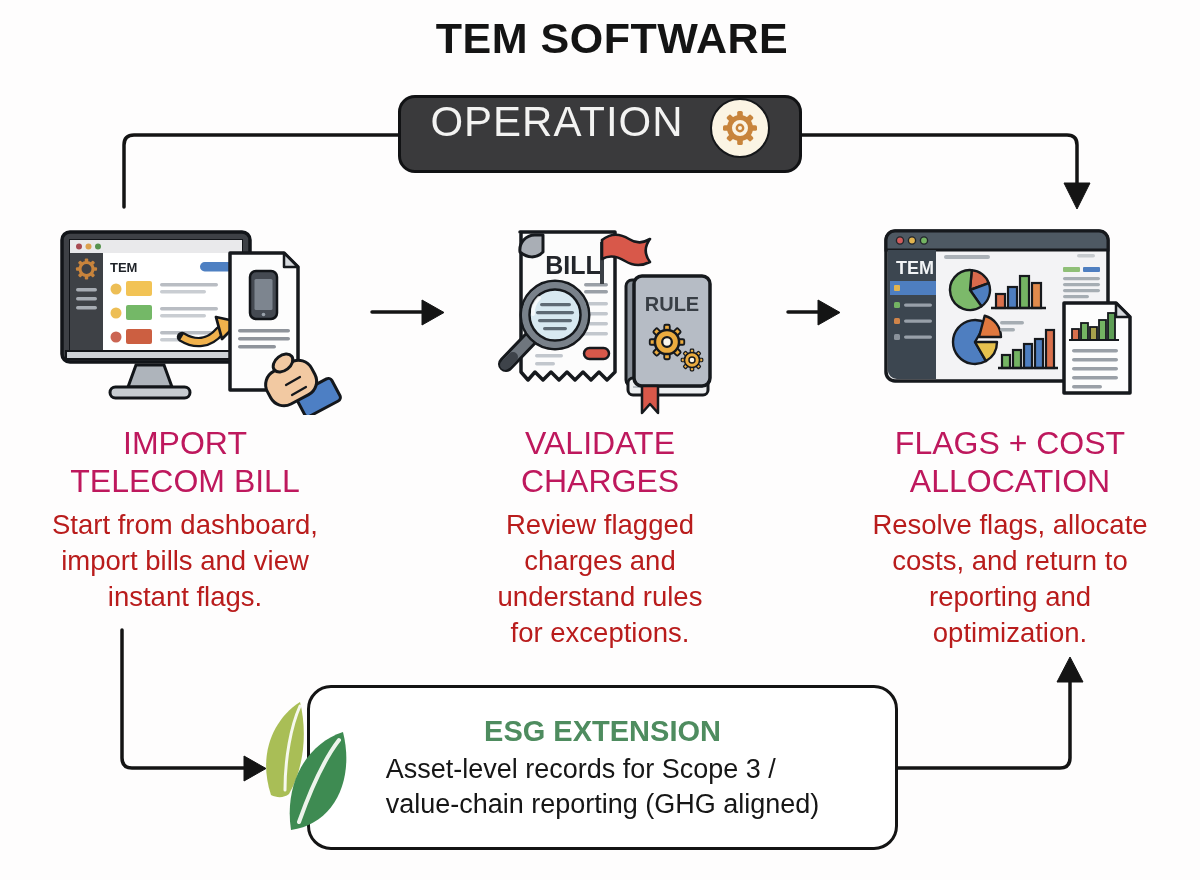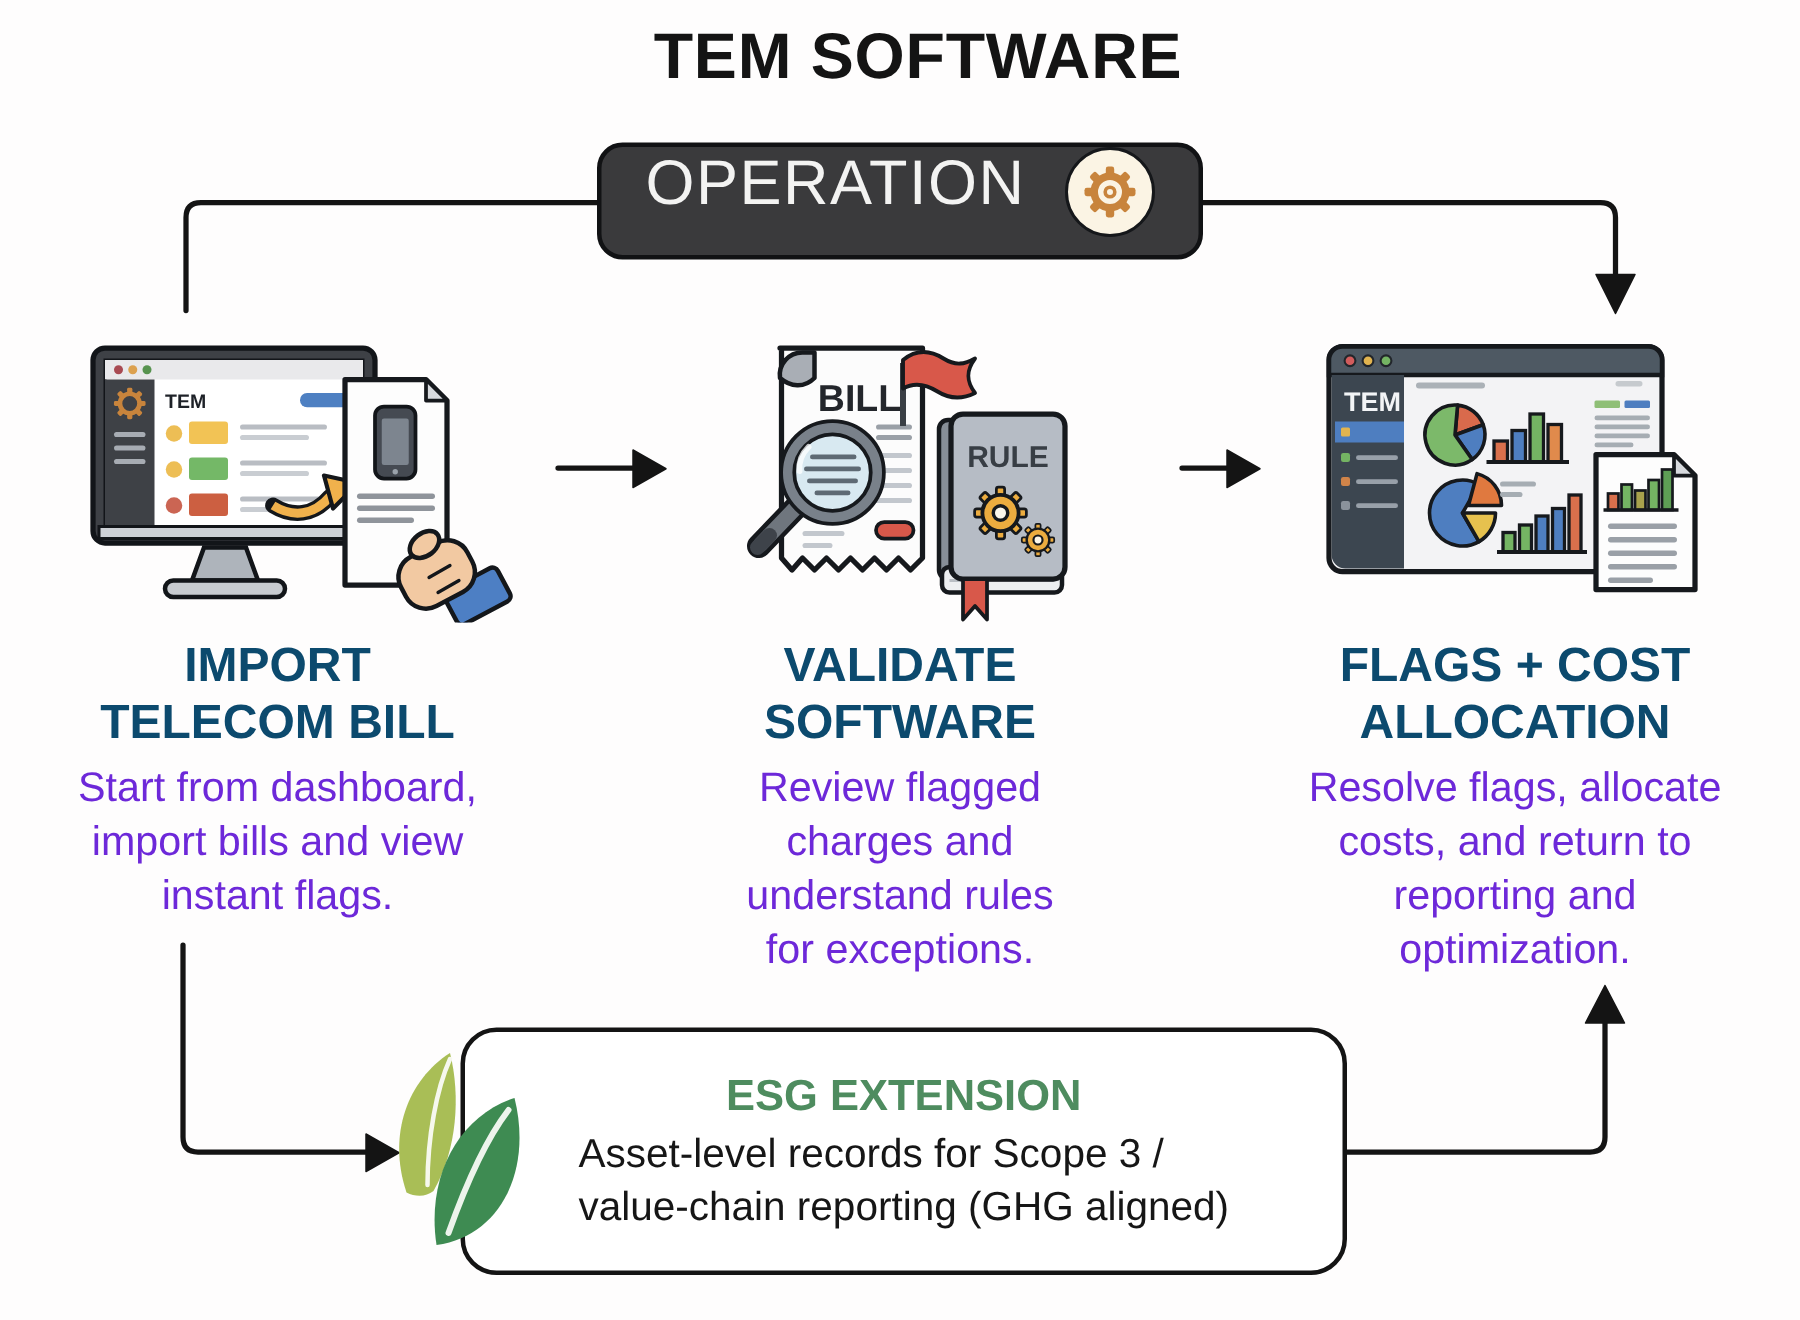--- a/index.html
+++ b/index.html
@@ -24,25 +24,25 @@
     font-size:42px;font-weight:400;color:#F3F3F2;letter-spacing:1px;
   }
   .gear-badge{
     width:56px;height:56px;border-radius:50%;background:#FBF4E4;
     border:2.5px solid #15171a;display:flex;align-items:center;justify-content:center;
     flex:0 0 auto;
   }
   
   .step-text{width:350px;text-align:center;z-index:2;}
   .step-heading{
-    font-size:32px;line-height:38px;font-weight:700;color:#0c4a6e;
+    font-size:32px;line-height:38px;font-weight:400;color:#be185d;
     white-space:pre-line;
   }
   .step-desc{
-    margin-top:7px;font-size:27.5px;line-height:36px;color:#6d28d9;
+    margin-top:7px;font-size:27.5px;line-height:36px;color:#b91c1c;
     white-space:pre-line;
   }
   
   .esg-box{
     left:307px;top:685px;width:591px;height:165px;box-sizing:border-box;
     background:#FFFFFF;border:3.5px solid #141414;border-radius:24px;
     display:flex;flex-direction:column;align-items:center;justify-content:center;
     padding-top:2px;z-index:2;
   }
   .esg-heading{font-size:29px;font-weight:800;color:#4E8C5F;}
@@ -346,21 +346,21 @@
 
   <div class="abs step-text" style="left:10px;top:424px;">
     <div class="step-heading">IMPORT
 TELECOM BILL</div>
     <div class="step-desc">Start from dashboard,
 import bills and view
 instant flags.</div>
   </div>
   <div class="abs step-text" style="left:425px;top:424px;">
     <div class="step-heading">VALIDATE
-SOFTWARE</div>
+CHARGES</div>
     <div class="step-desc">Review flagged
 charges and
 understand rules
 for exceptions.</div>
   </div>
   <div class="abs step-text" style="left:835px;top:424px;">
     <div class="step-heading">FLAGS + COST
 ALLOCATION</div>
     <div class="step-desc">Resolve flags, allocate
 costs, and return to

